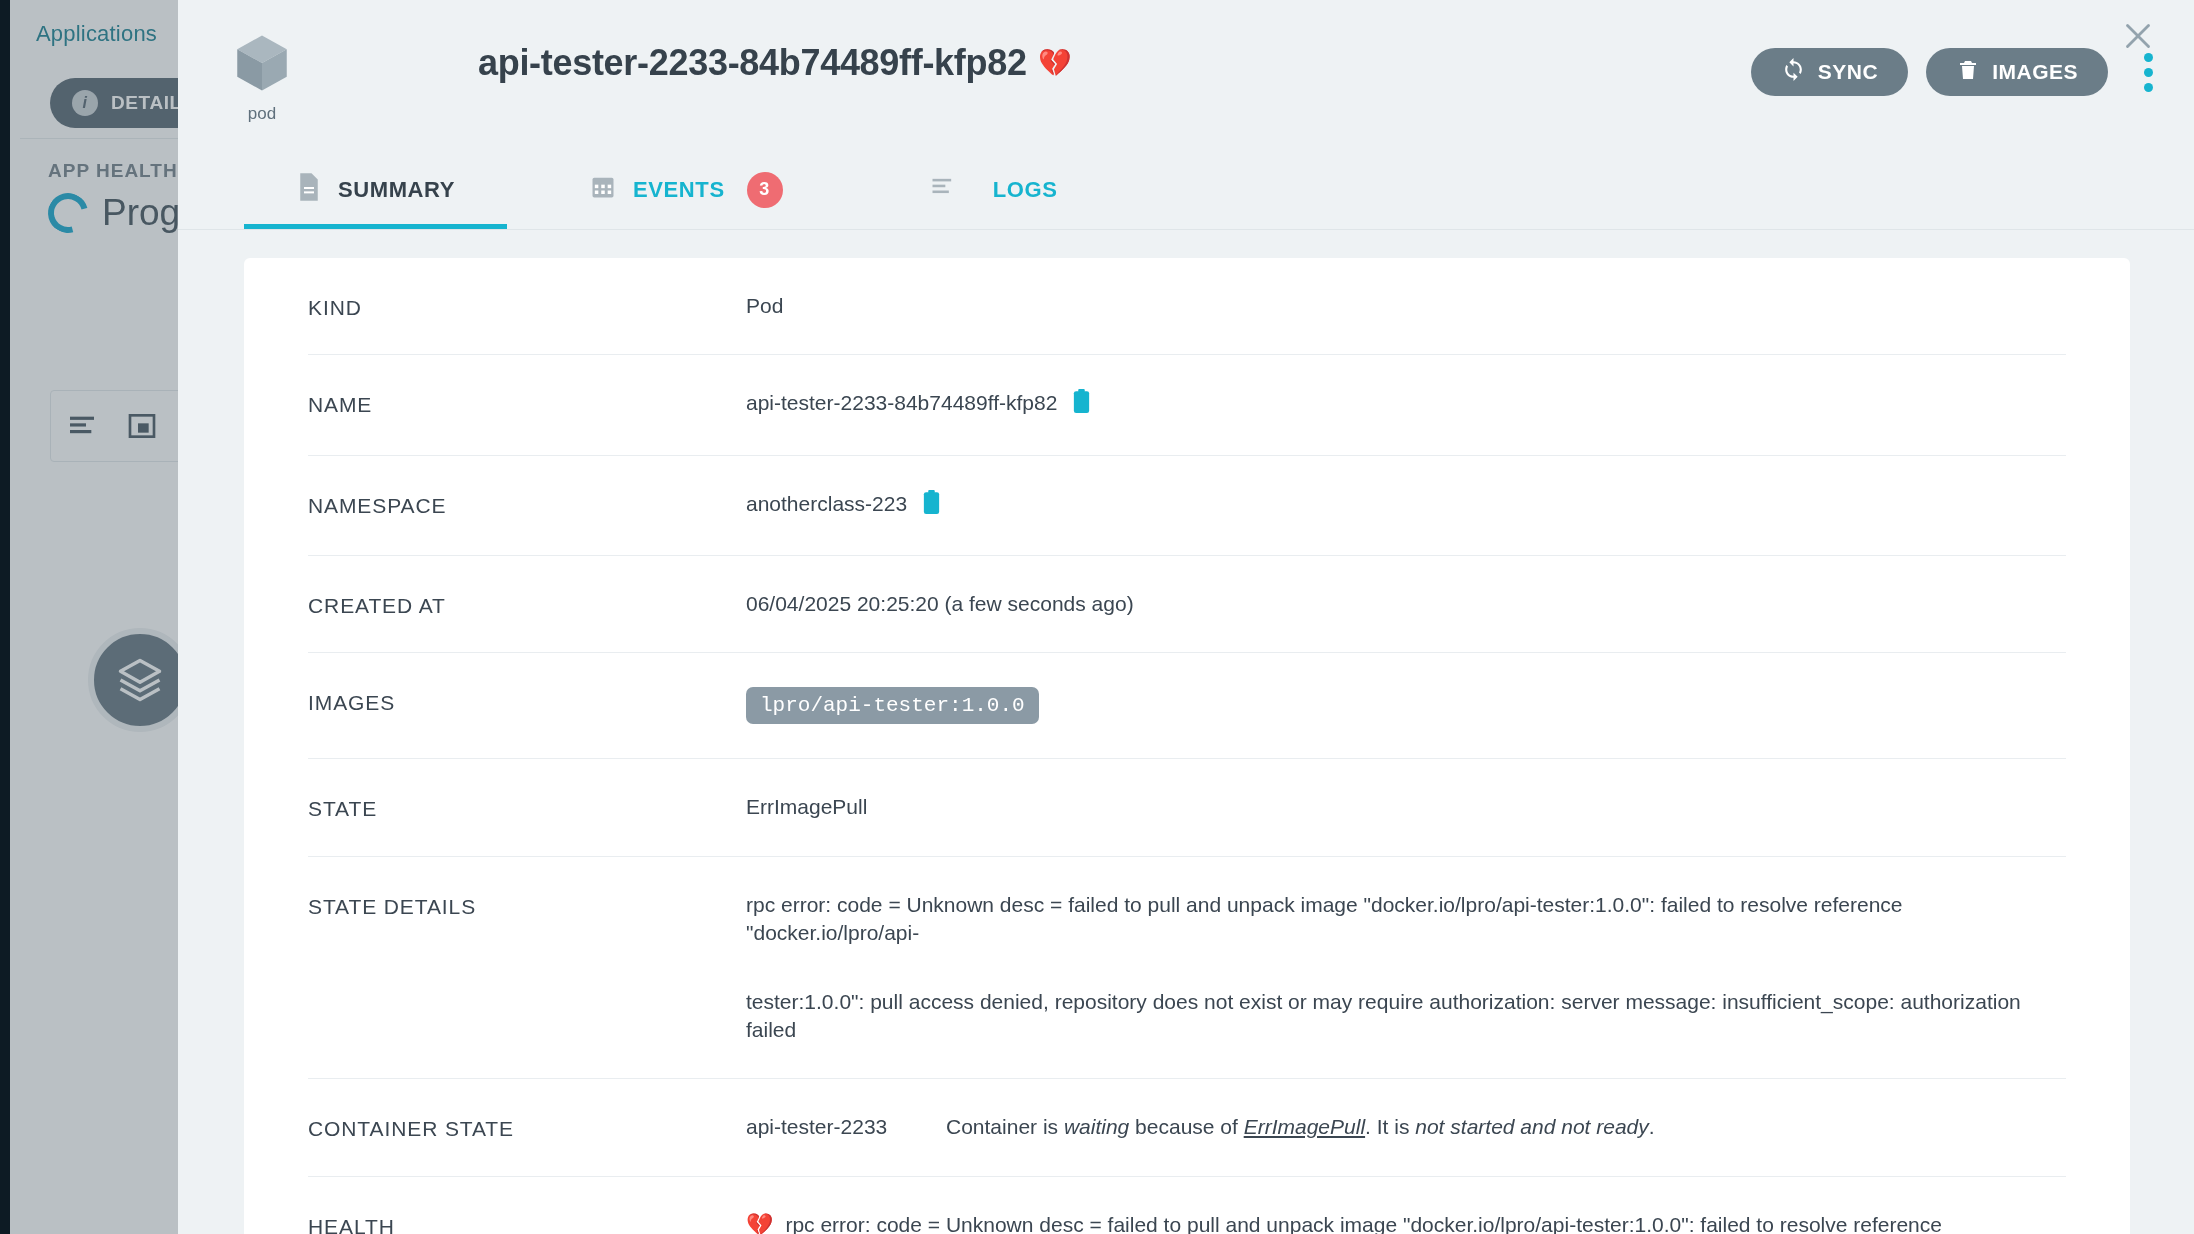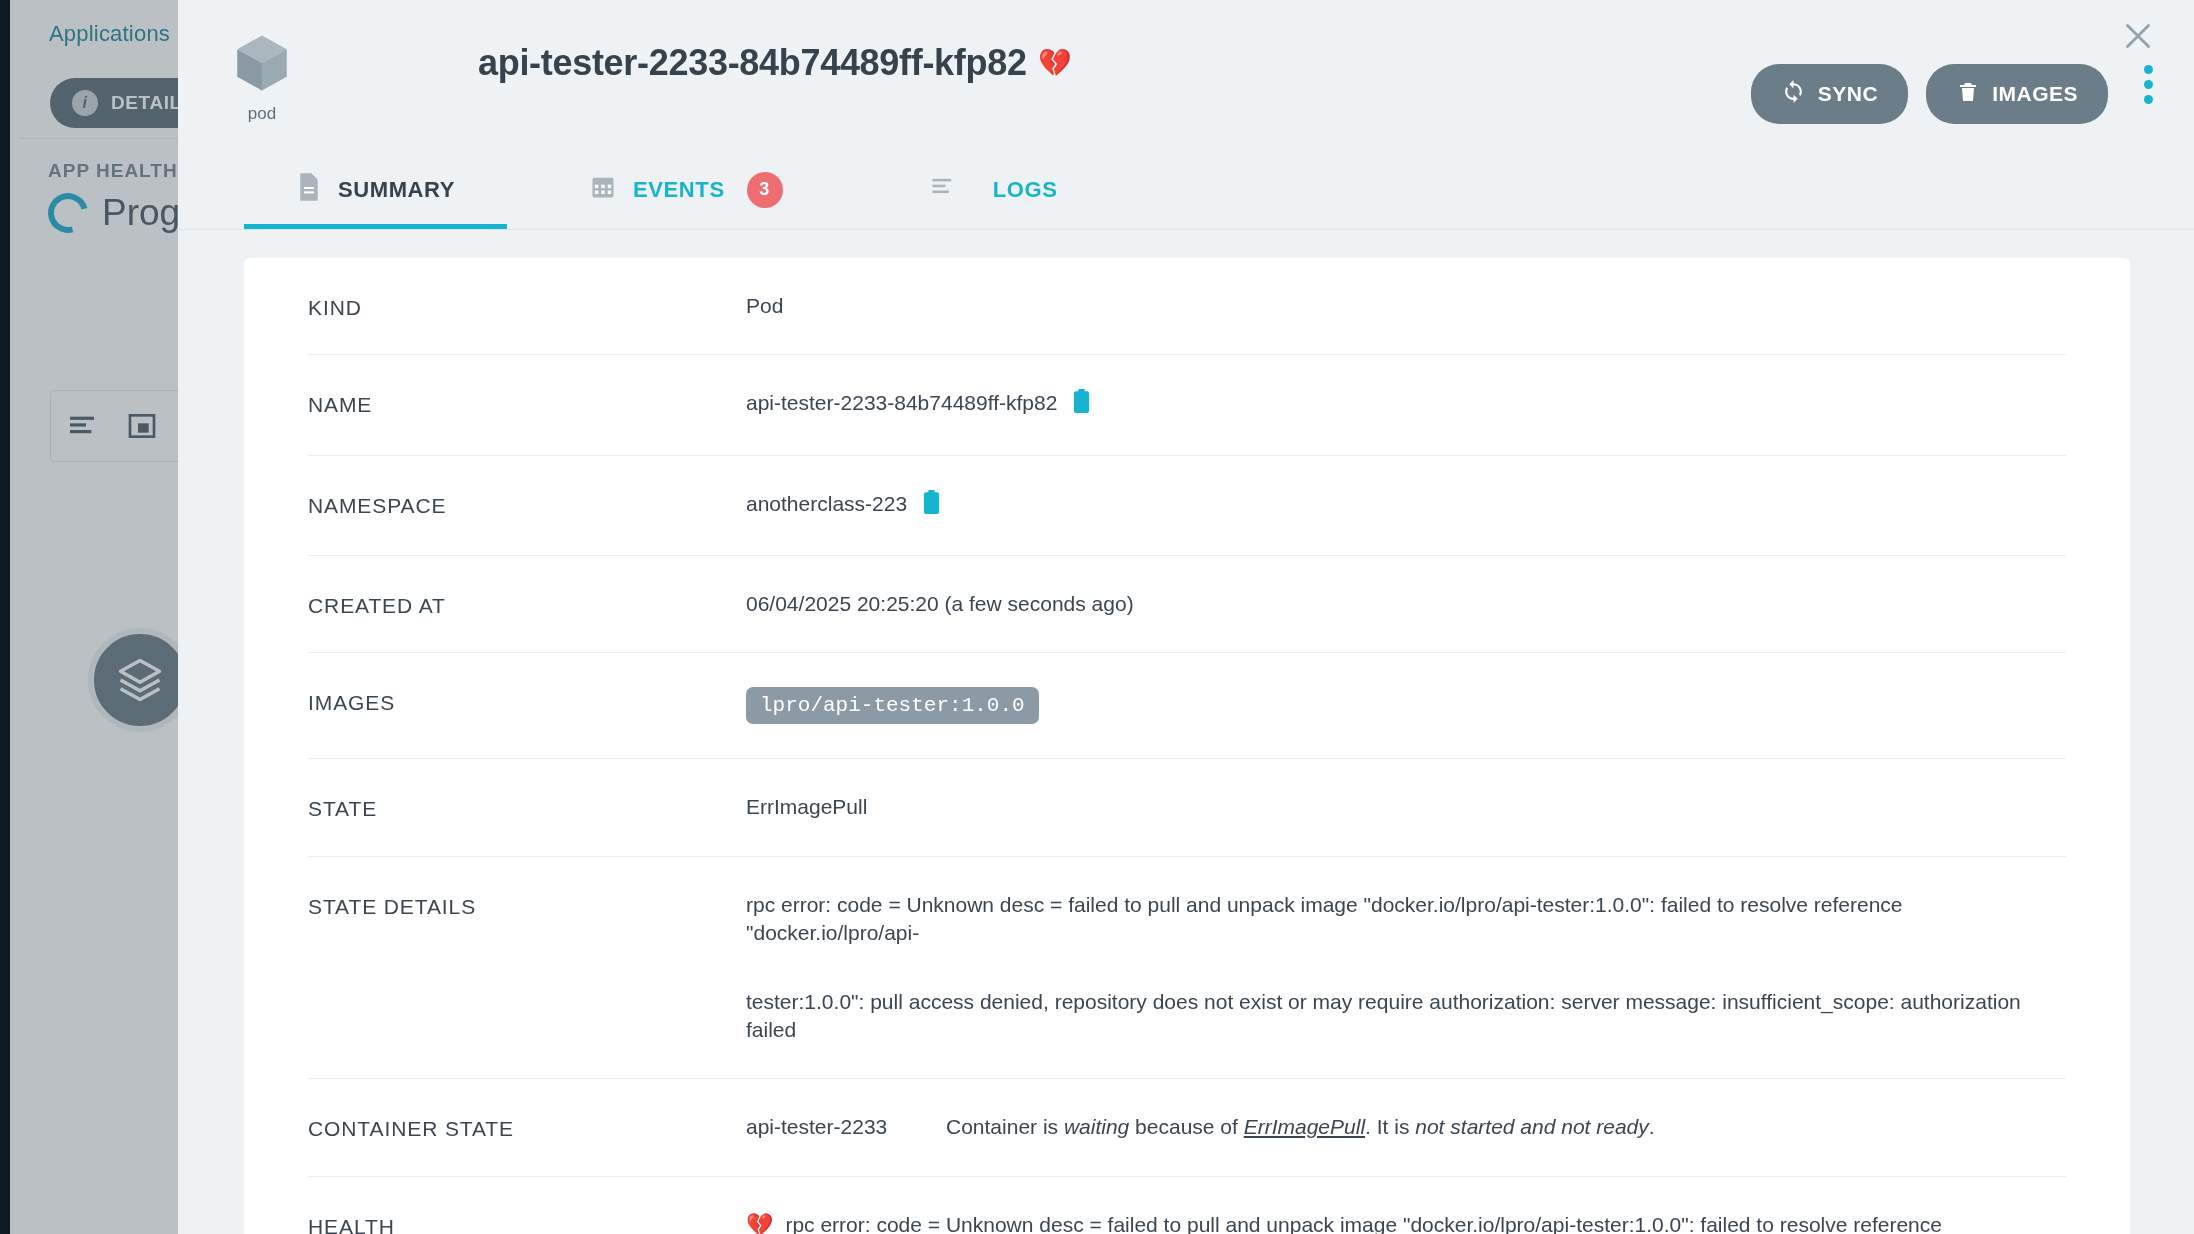--- a/index.html
+++ b/index.html
@@ -19,21 +19,21 @@
   .bg-page {
     position: absolute; left: 10px; top: 0; width: 2184px; height: 1234px;
     background: #ffffff;
   }
   .bg-topbar {
     position: absolute; left: 10px; top: 0; width: 2184px; height: 68px;
     background: #ffffff;
     display: flex; align-items: center;
   }
   .crumb {
-    margin-left: 29px;
+    margin-left: 16px;
     font-size: 22px; color: #0f7b8e; letter-spacing: .2px;
   }
   .crumb-sep { margin-left: 22px; color: #b4bdc4; font-size: 22px; }
   .bg-toolbar-row {
     position: absolute; left: 10px; top: 68px; width: 2184px; height: 71px;
     background: #ffffff; border-bottom: 1px solid #e6eaed;
     display: flex; align-items: center;
   }
   .details-btn {
     margin-left: 30px;
@@ -119,27 +119,26 @@
     letter-spacing: -.3px;
     display: flex; align-items: center; gap: 12px;
   }
   .heart-broken { color: #ef6c72; font-size: 27px; line-height: 1; }
 
   .header-actions {
     position: absolute; right: 24px; top: 44px;
     display: flex; align-items: center; gap: 18px;
   }
   .pill-btn {
-    height: 60px; padding: 0 30px;
+    height: 48px; padding: 0 30px;
     background: #6b7d88; color: #ffffff;
     border: none; border-radius: 28px;
     display: flex; align-items: center; gap: 12px;
     font-size: 21px; font-weight: bold; letter-spacing: .5px;
     cursor: pointer;
-    margin-top: 20px;
   }
   .kebab {
     width: 44px; height: 56px; display: flex; flex-direction: column;
     align-items: center; justify-content: center; gap: 6px; cursor: pointer;
   }
   .kebab i { width: 9px; height: 9px; border-radius: 50%; background: #16b4cf; display: block; }
   .close-x {
     position: absolute; right: 32px; top: 12px;
     width: 48px; height: 48px; display: flex; align-items: center; justify-content: center;
     cursor: pointer;

